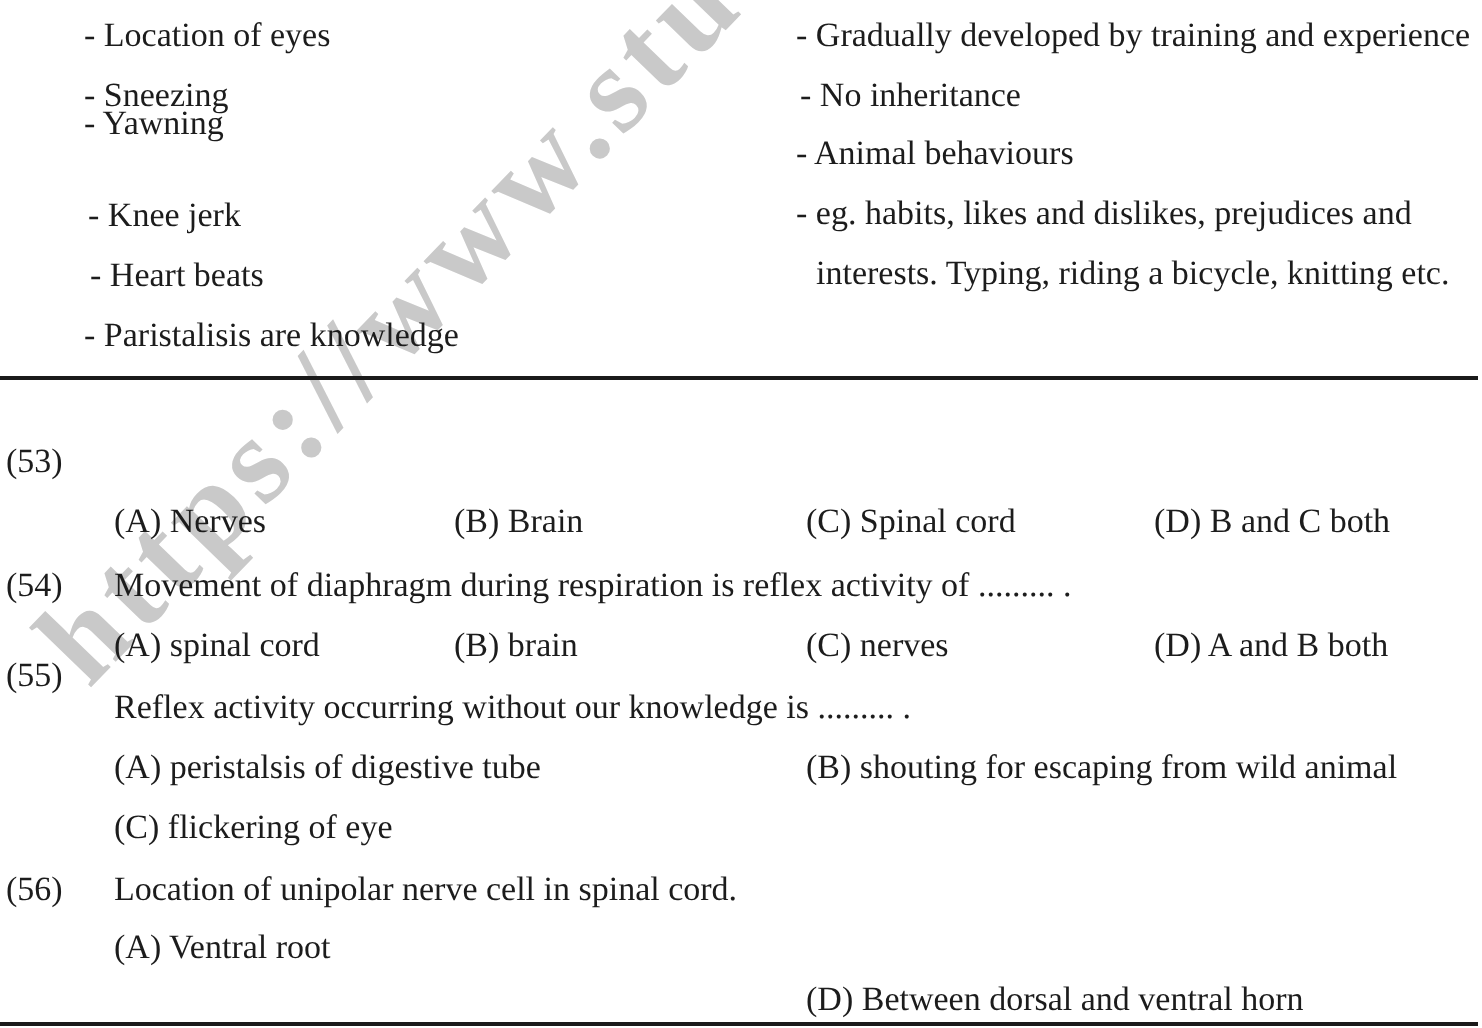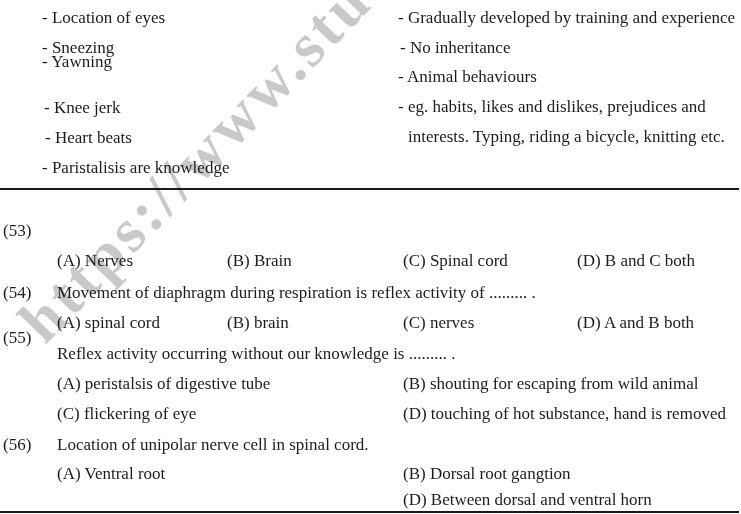--- a/index.html
+++ b/index.html
@@ -83,24 +83,22 @@
     <div class="abs q54a">(A) spinal cord</div>
     <div class="abs q54b">(B) brain</div>
     <div class="abs q54c">(C) nerves</div>
     <div class="abs q54d">(D) A and B both</div>
 
     <div class="abs q55n">(55)</div>
     <div class="abs q55t">Reflex activity occurring without our knowledge is ......... .</div>
     <div class="abs q55a">(A) peristalsis of digestive tube</div>
     <div class="abs q55b">(B) shouting for escaping from wild animal</div>
     <div class="abs q55c">(C) flickering of eye</div>
-    <div class="abs q55d">(D) touching of hot substance, hand is removed</div>
 
     <div class="abs q56n">(56)</div>
     <div class="abs q56t">Location of unipolar nerve cell in spinal cord.</div>
     <div class="abs q56a">(A) Ventral root</div>
-    <div class="abs q56b">(B) Dorsal root gangtion</div>
     <div class="abs q56d">(D) Between dorsal and ventral horn</div>
 
     <div class="rule rule-bottom"></div>
 
   </div>
 </div>
 
 </body></html>

